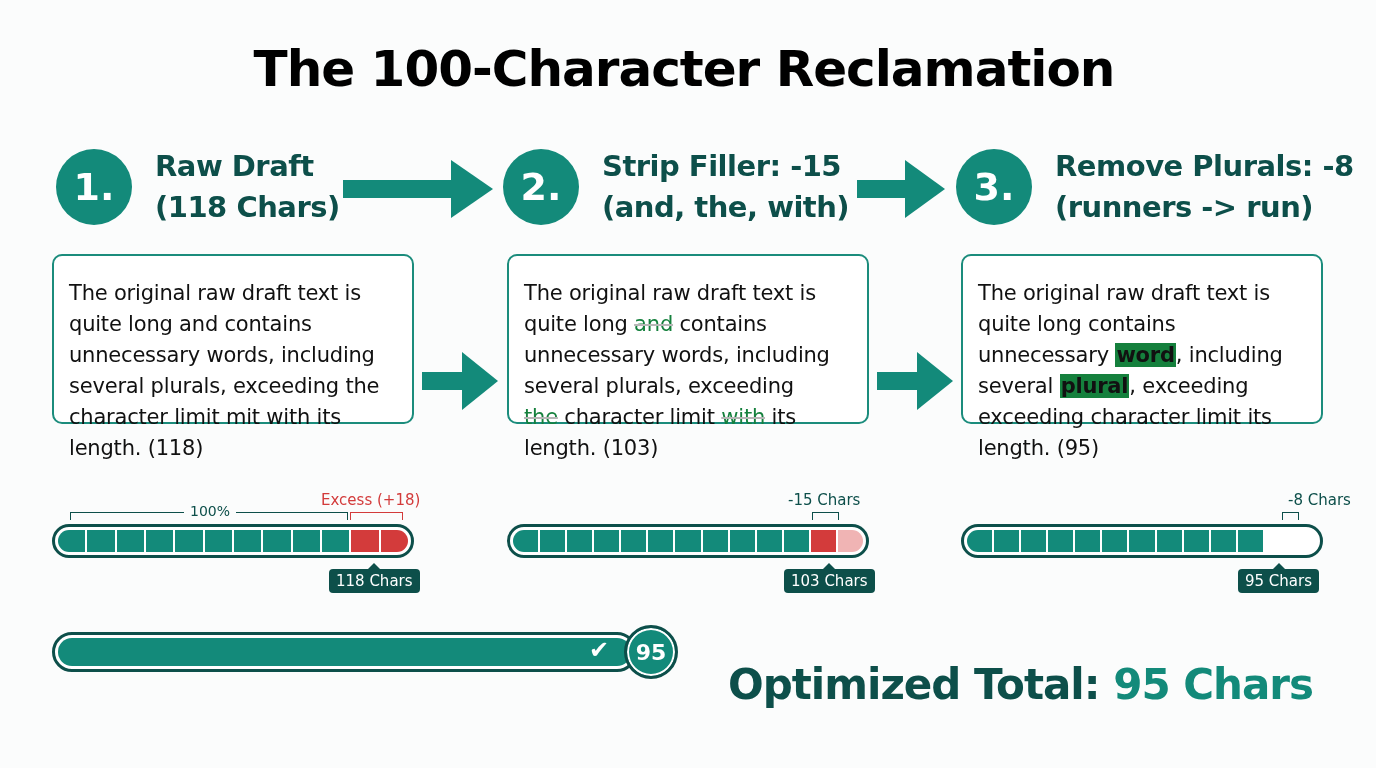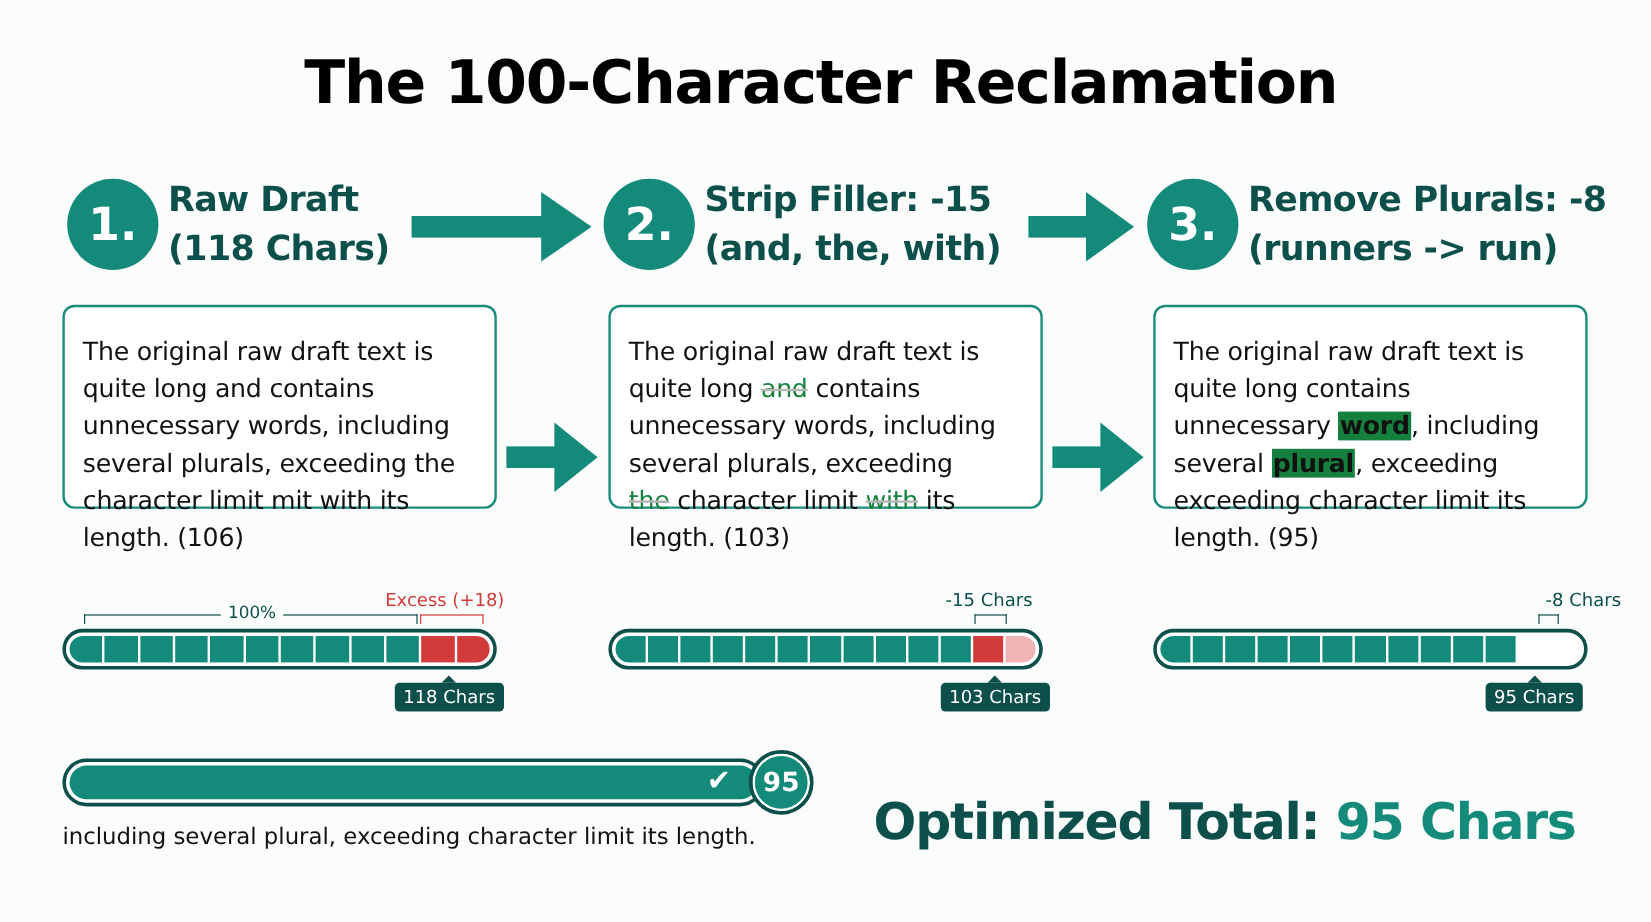--- a/index.html
+++ b/index.html
@@ -12,21 +12,21 @@
     color: #000000; letter-spacing: -1px;
   }
 
   .step-head { position: absolute; top: 146px; display: flex; align-items: center; }
   .step-circle {
     width: 76px; height: 76px; border-radius: 50%; background: #138a7a;
     color: #fff; font-weight: bold; font-size: 38px; display: flex;
     align-items: center; justify-content: center; flex-shrink: 0;
   }
   .step-title {
-    margin-left: 8px; color: #0d4f4a; font-weight: bold; font-size: 29px; line-height: 41px;
+    margin-left: 23px; color: #0d4f4a; font-weight: bold; font-size: 29px; line-height: 41px;
     letter-spacing: -0.5px;
   }
   .step-title div { white-space: nowrap; }
 
   .big-arrow { position: absolute; }
   .big-arrow .shaft { position: absolute; background: #138a7a; }
   .big-arrow .head {
     position: absolute; width: 0; height: 0;
     border-top: solid transparent; border-bottom: solid transparent; border-left: solid #138a7a;
   }
@@ -125,21 +125,21 @@
   </div>
 </div>
 
 <div class="card" style="left:52px;">
   <div class="card-text">
     <div class="card-line">The original raw draft text is</div>
     <div class="card-line">quite long and contains</div>
     <div class="card-line">unnecessary words, including</div>
     <div class="card-line">several plurals, exceeding the</div>
     <div class="card-line">character limit mit with its</div>
-    <div class="card-line">length. (106)</div>
+    <div class="card-line">length. (118)</div>
   </div>
 </div>
 
 <div class="big-arrow" style="left:422px; top:352px; width:80px; height:58px;">
   <div class="shaft" style="left:0; top:20px; width:44px; height:18px;"></div>
   <div class="head" style="left:40px; top:0; border-top-width:29px; border-bottom-width:29px; border-left-width:36px;"></div>
 </div>
 
 <div class="card" style="left:507px;">
   <div class="card-text">
@@ -226,18 +226,17 @@
 </div>
 <div class="tag" style="left:1238px; top:569px;">95 Chars</div>
 
 <div class="total-bar">
   <div class="total-fill"></div>
 </div>
 <div class="check">✔</div>
 <div class="total-circle">95</div>
 
 <div class="final-text">
-  <div>including several plural, exceeding character limit its length.</div>
 </div>
 
 <div class="optimized">
   <span>Optimized Total: </span><span class="accent">95 Chars</span>
 </div>
 
 </body></html>

